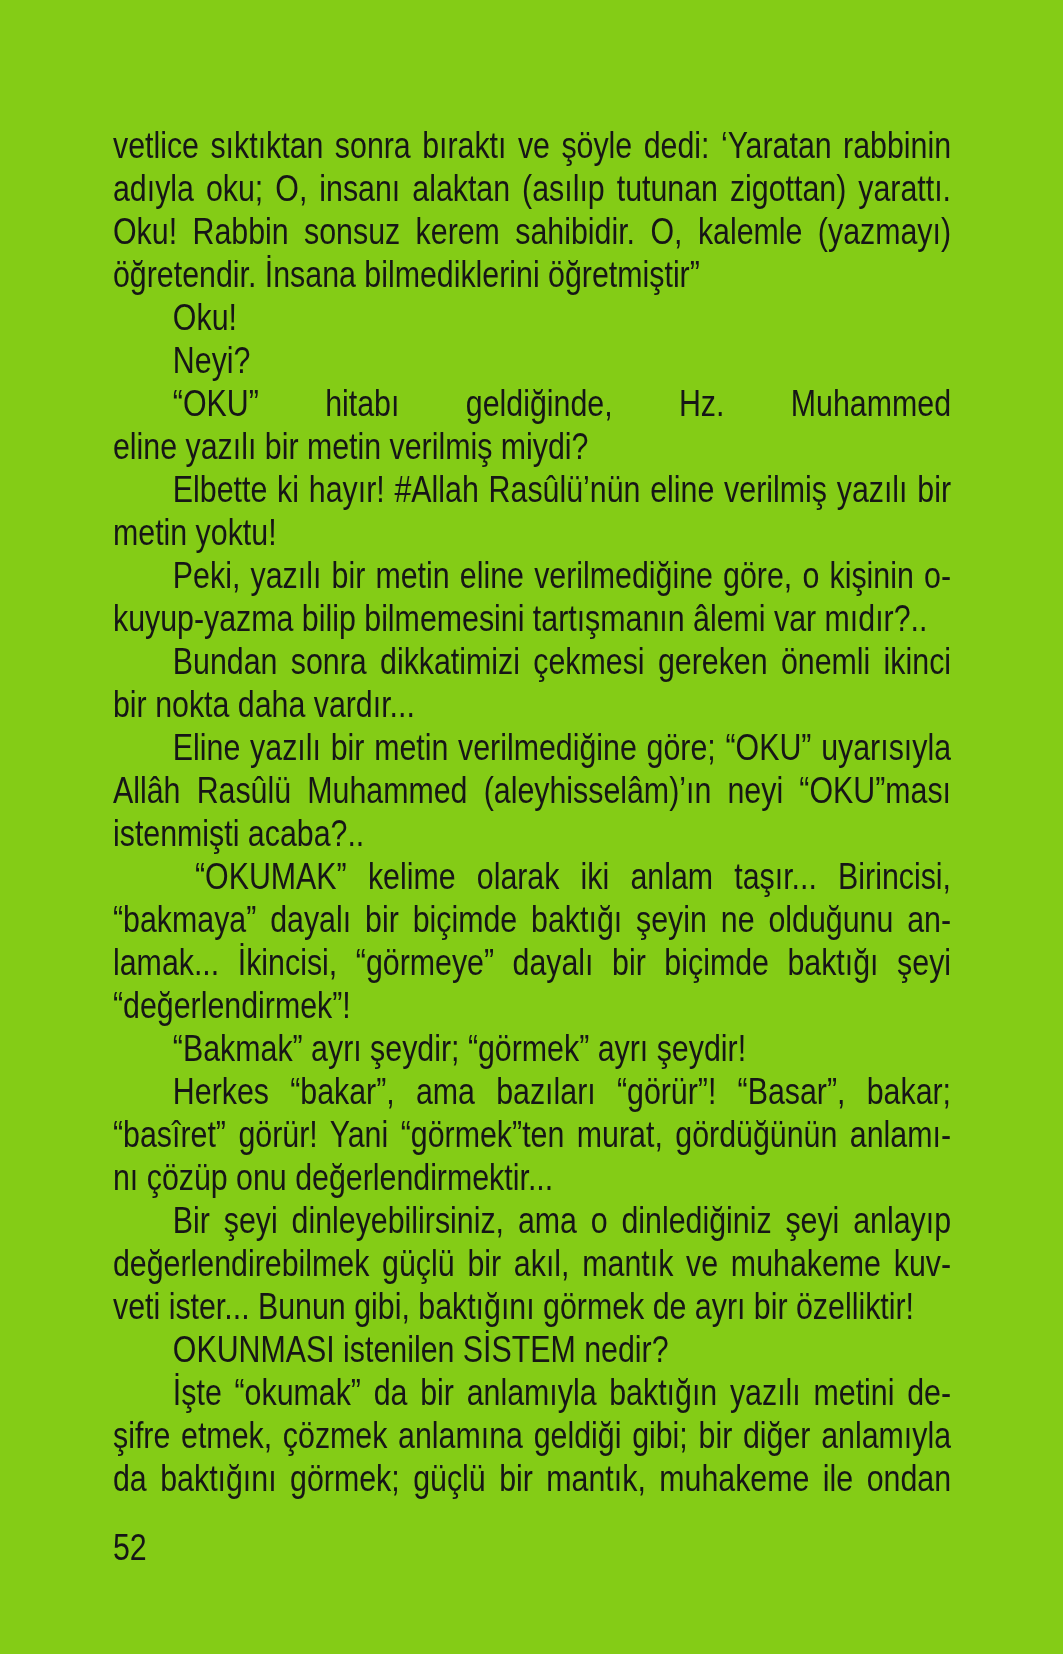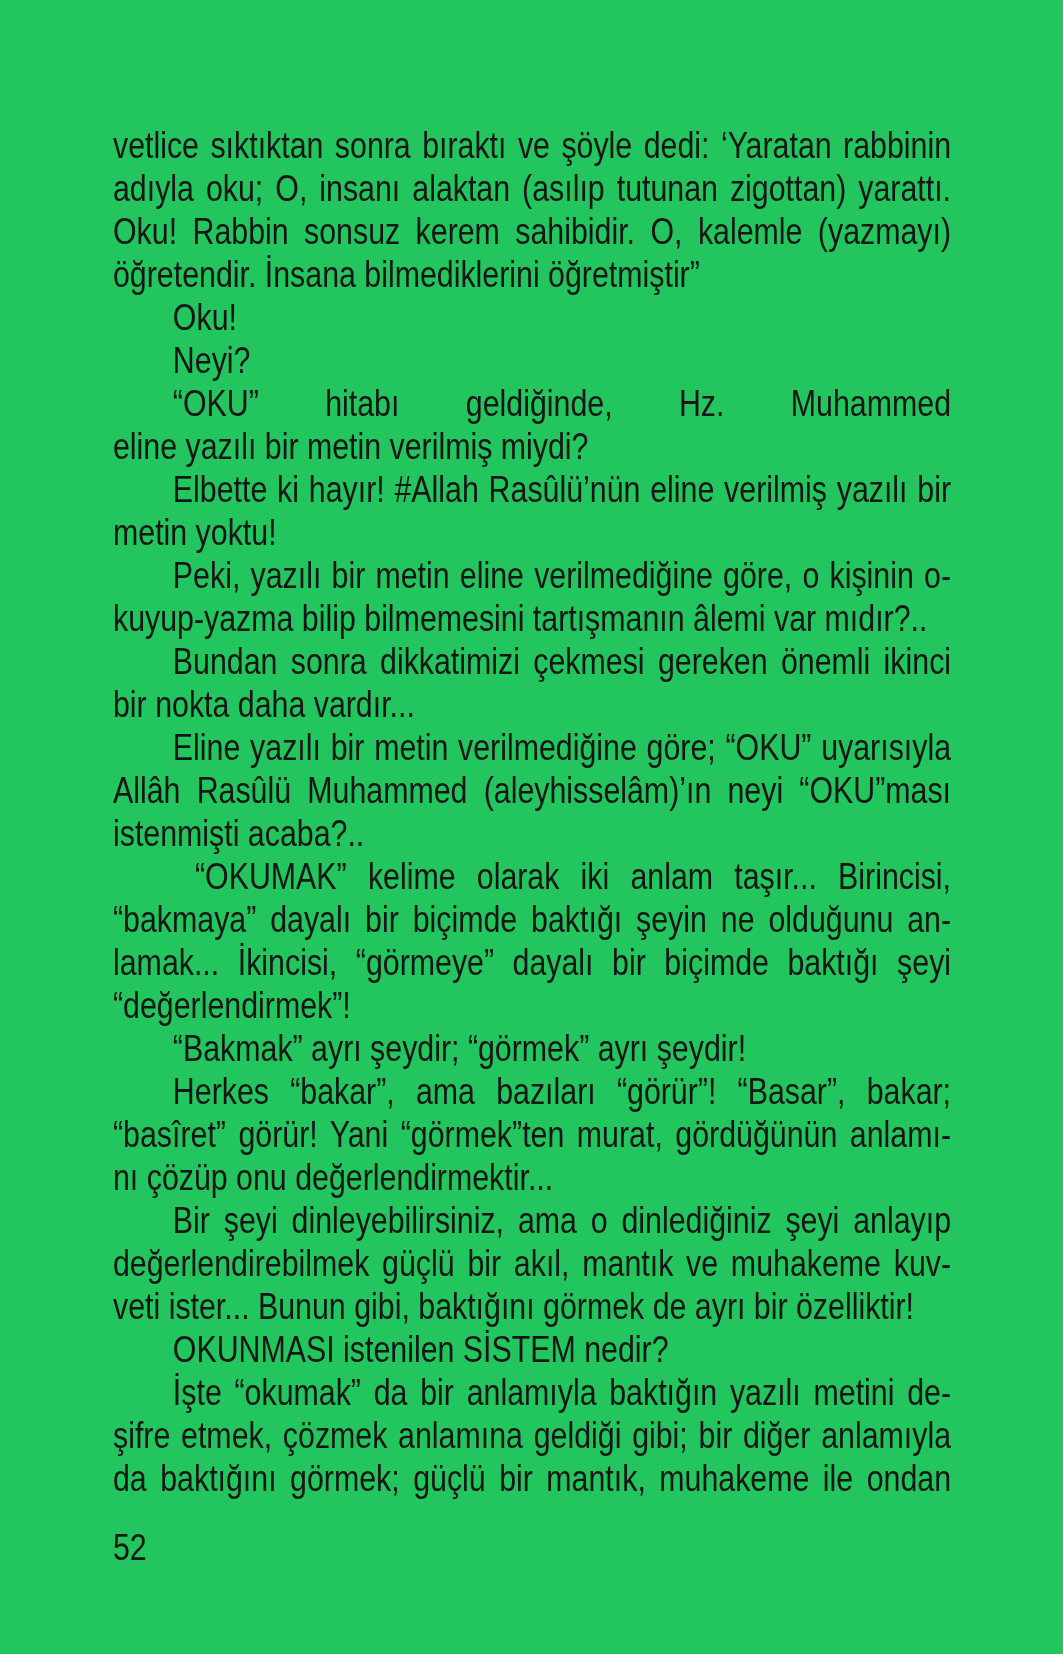--- a/index.html
+++ b/index.html
@@ -10,21 +10,21 @@
   body {
     width: 1063px;
     height: 1654px;
     position: relative;
     overflow: hidden;
     font-family: "Liberation Sans", sans-serif;
   }
   .book-page {
     position: absolute;
     inset: 0;
-    background: #22c55e;
+    background: #84cc16;
   }
   
   .text-block {
     position: absolute;
     left: 113px;
     top: 124px;
     width: 1022px;
     transform: scaleX(0.82);
     transform-origin: 0 0;
     color: #161616;

